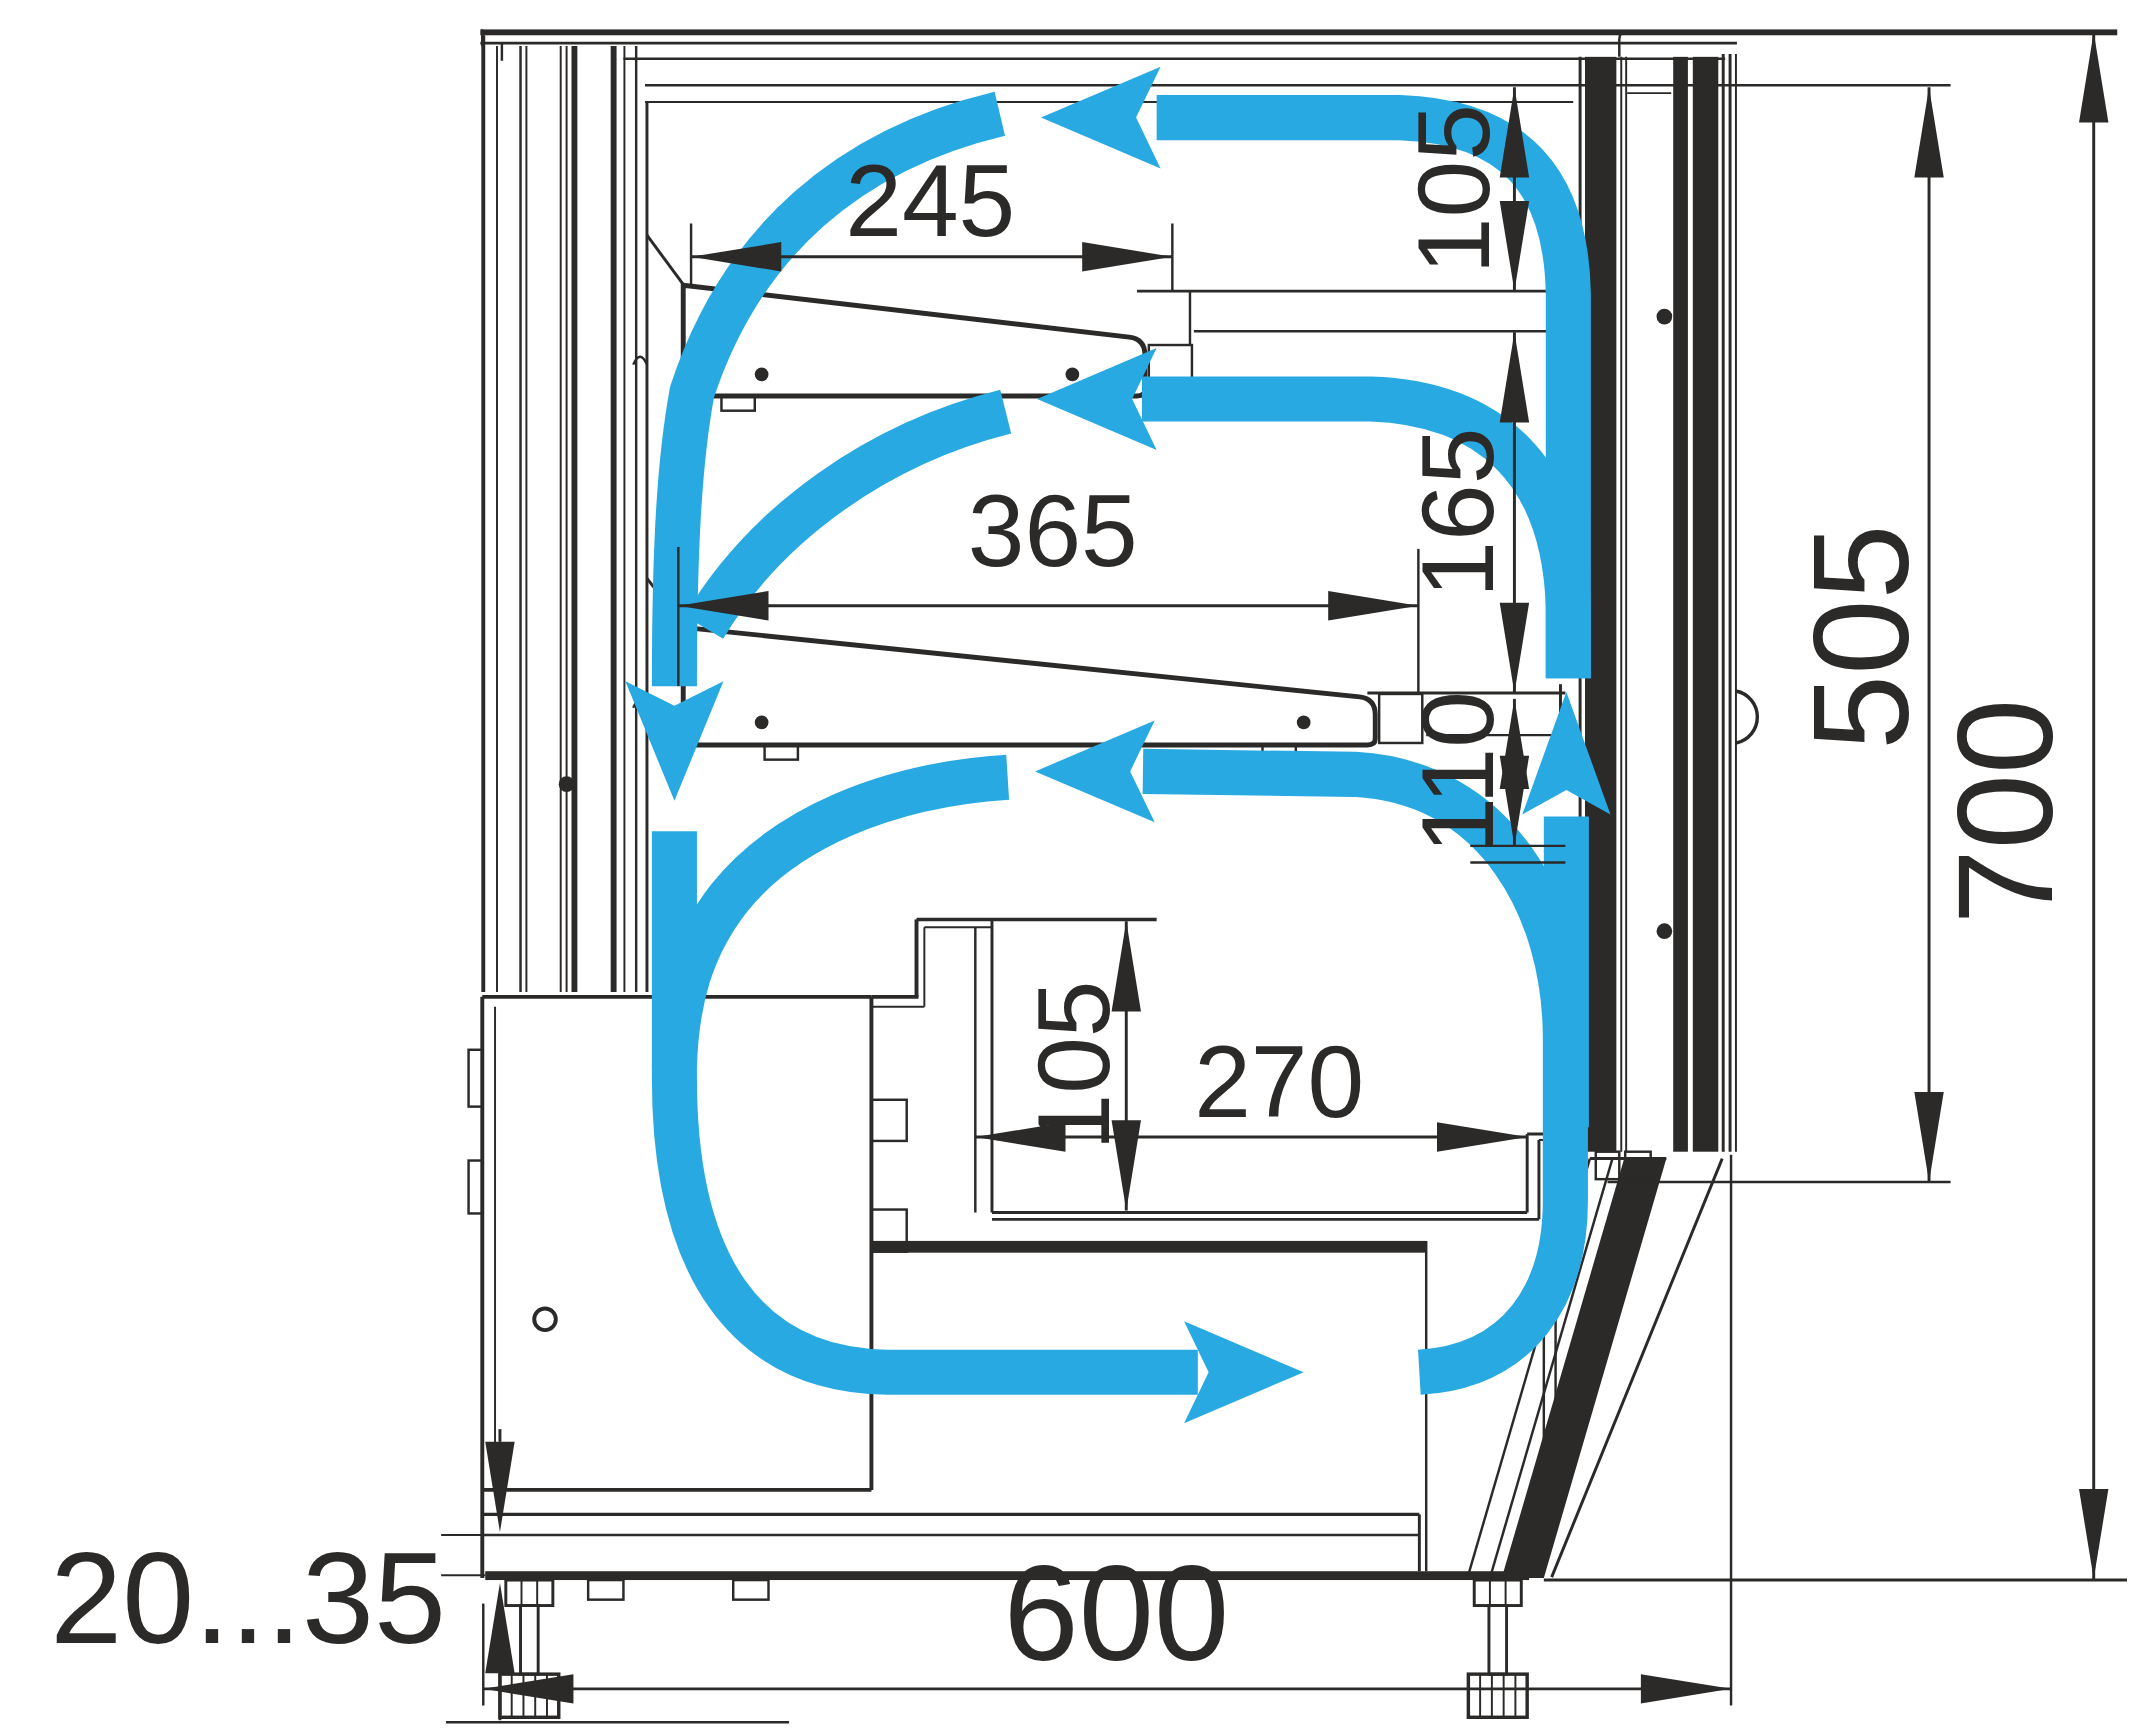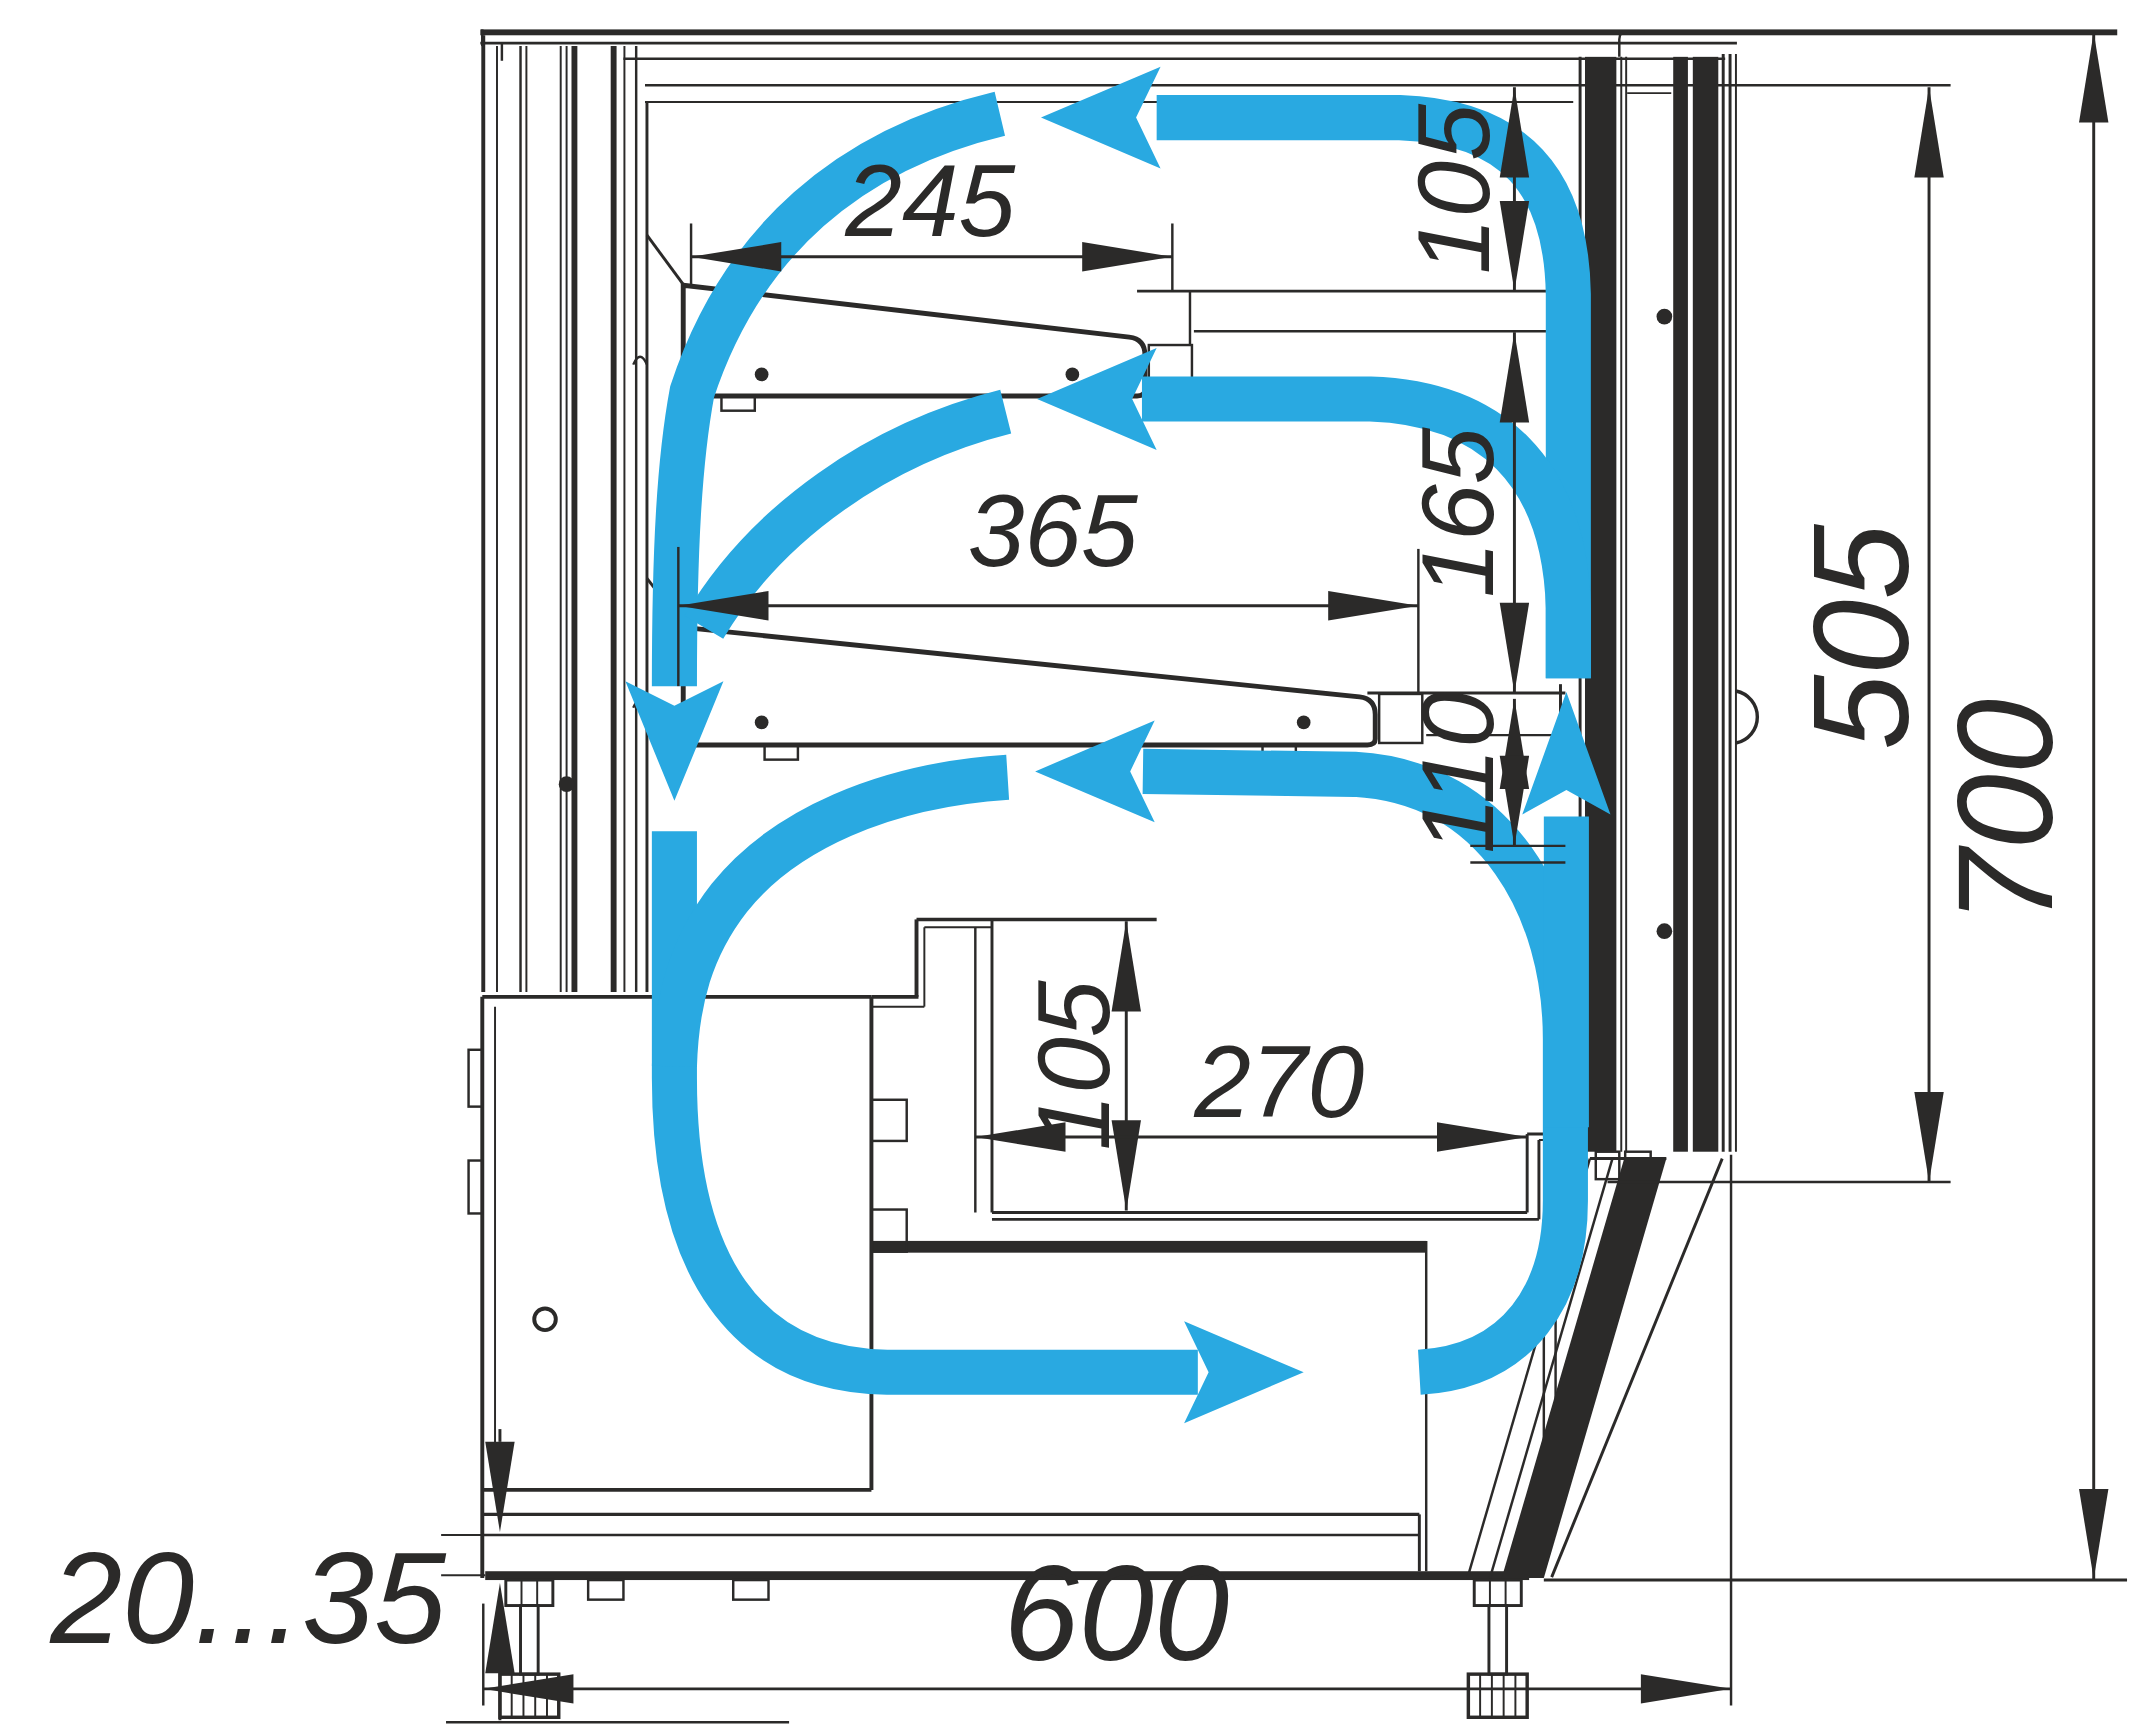--- a/index.html
+++ b/index.html
@@ -1,16 +1,16 @@
 <!DOCTYPE html>
 <html><head>
 <meta charset="utf-8">
 <style>
   html,body{margin:0;padding:0;background:#fff;}
-  .canvas{width:2131px;height:1731px;position:relative;background:#ffffff;overflow:hidden;font-style:italic;}
+  .canvas{width:2131px;height:1731px;position:relative;background:#ffffff;overflow:hidden;}
   svg{display:block;}
   .k{stroke:#2b2a29;fill:none;stroke-linecap:butt;}
   .kf{fill:#2b2a29;stroke:none;}
   .wf{fill:#ffffff;}
   .b{stroke:#29a9e1;fill:none;stroke-width:46;stroke-linecap:butt;}
   .bf{fill:#29a9e1;stroke:none;}
   text{font-family:"Liberation Sans", sans-serif;fill:#2b2a29;}
   .dim-sm{font-size:104px;}
   .dim-lg{font-size:138px;}
   .dim-xl{font-size:132px;}

